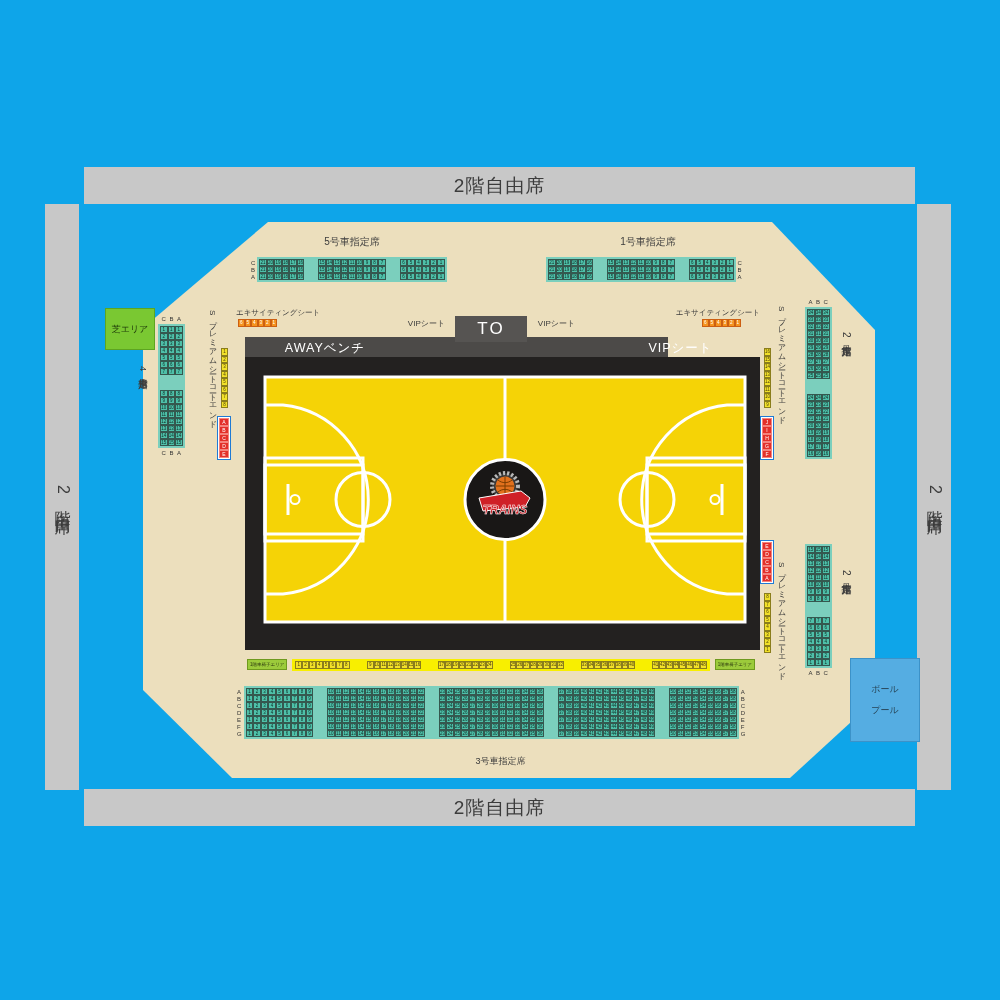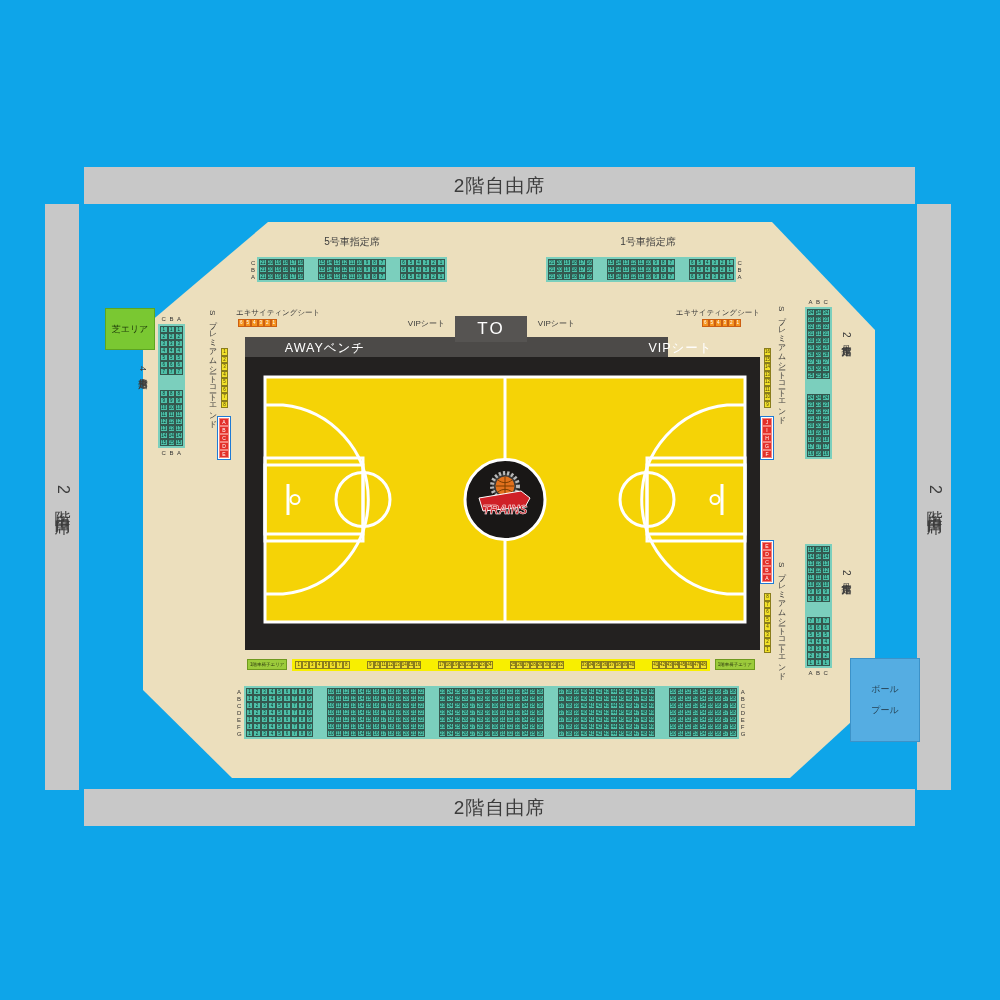--- a/index.html
+++ b/index.html
@@ -1242,14 +1242,15 @@
       <div class="lab-col">
         <span>A</span>
         <span>B</span>
         <span>C</span>
         <span>D</span>
         <span>E</span>
         <span>F</span>
         <span>G</span>
       </div>
     </div>
+  <div class="abs sec-label" style="left:237px;top:755px;width:527px;font-size:9px">3号車指定席</div>
 
 </div>
 
 </body></html>

